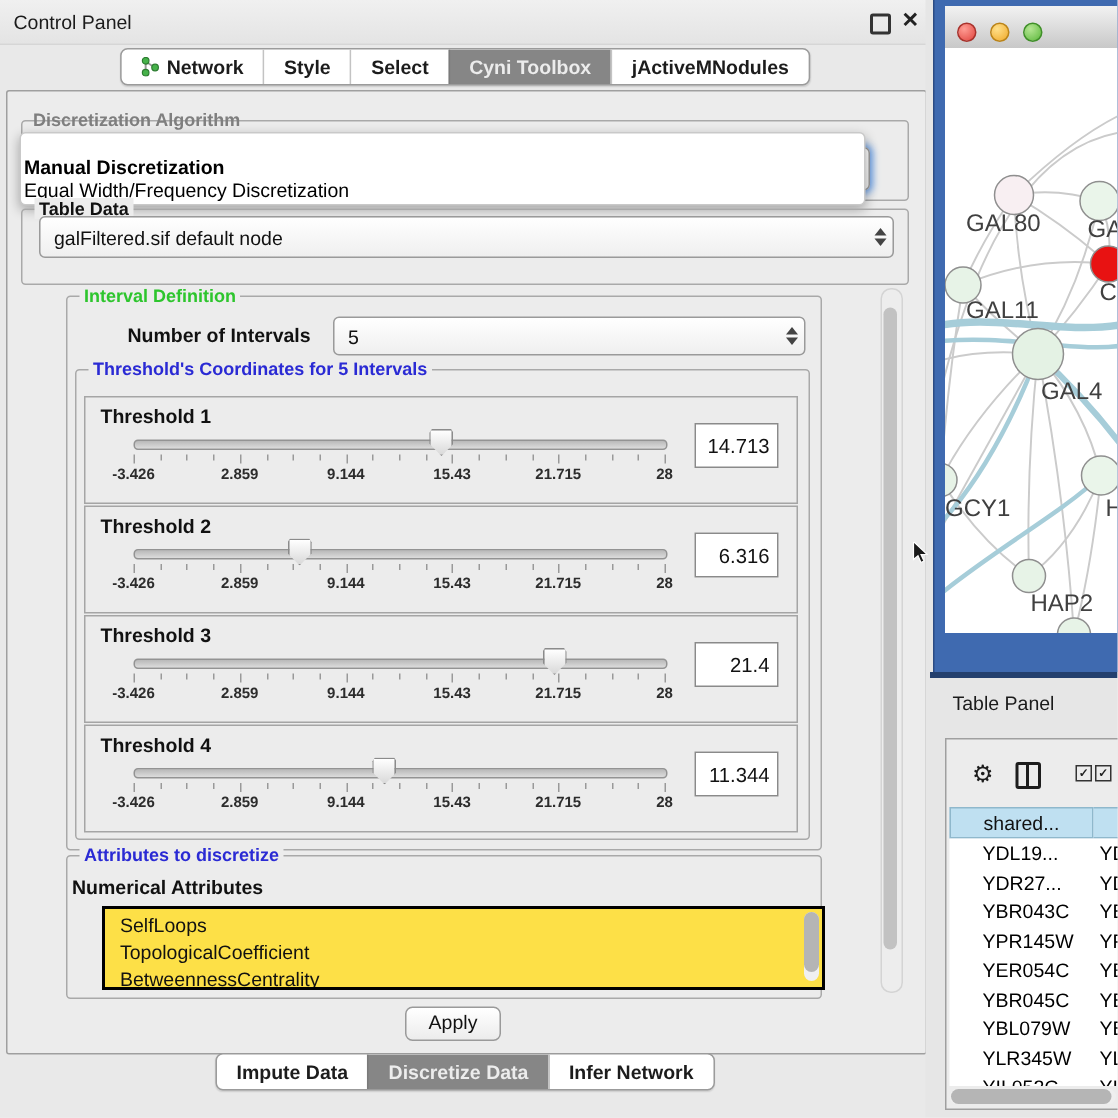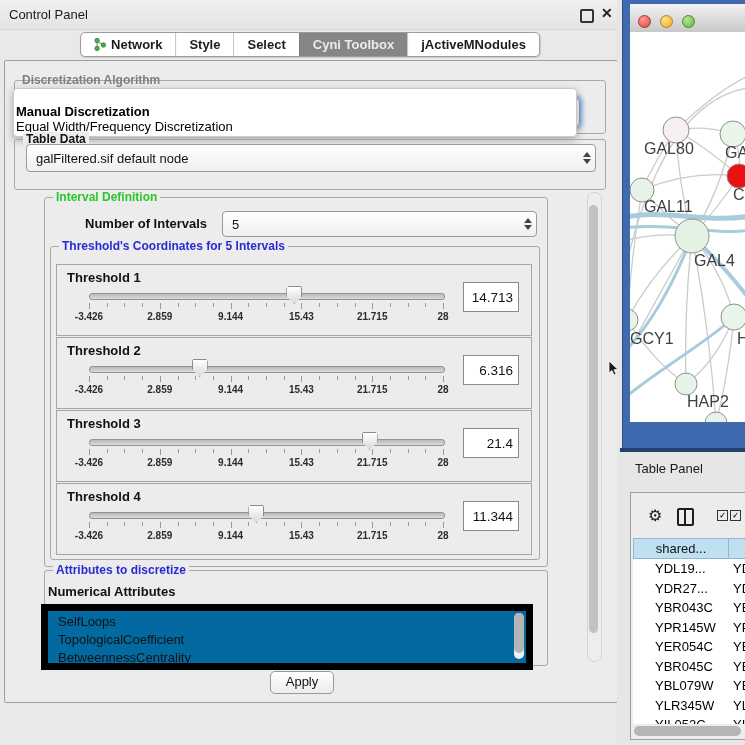--- a/index.html
+++ b/index.html
@@ -52,21 +52,21 @@
              border-radius:3px;background:linear-gradient(#b9b9b9,#dcdcdc);}
   .thr-thumb{position:absolute;top:21px;width:14px;height:16px;
              background:linear-gradient(#ffffff,#d9d9d9);border:1px solid #8b8b8b;
              clip-path:polygon(10% 0,90% 0,100% 14%,100% 55%,50% 100%,0 55%,0 14%);}
   .tick{position:absolute;width:1px;background:#999;}
   .tick-label{position:absolute;top:46px;transform:translateX(-50%);font-size:10px;font-weight:bold;color:#2c2c2c;}
   .thr-value{position:absolute;left:406px;top:17px;width:56px;height:30px;background:#fff;
              border:1px solid #8a8a8a;font-size:13.5px;color:#111;text-align:right;
              line-height:30px;padding-right:5px;box-sizing:border-box;}
   
-  #attr-list{left:41px;top:604px;width:478px;height:52px;background:#0369a1;border:7px solid #000000;overflow:hidden;}
+  #attr-list{left:68px;top:604px;width:478px;height:52px;background:#fde047;border:2px solid #000000;overflow:hidden;}
   .attr-item{position:absolute;left:10px;font-size:13px;color:#111;white-space:nowrap;}
   #attr-scroll{position:absolute;right:2px;top:2px;width:10px;height:46px;background:#f0f0f0;border-radius:5px;}
   #attr-thumb{position:absolute;left:0;top:0;width:10px;height:40px;background:#b5b5b5;border-radius:5px;}
   
   #apply-btn{left:270px;top:671px;width:62px;height:21px;background:linear-gradient(#ffffff,#ececec);
              border:1px solid #9a9a9a;border-radius:5px;font-size:13px;color:#111;
              text-align:center;line-height:20px;}
   
   #main-scrollbar{left:587px;top:192px;width:13px;height:468px;background:#ededed;
                   border:1px solid #d4d4d4;border-radius:7px;}
@@ -334,20 +334,31 @@
         <div class="attr-item" style="top: 21px;">TopologicalCoefficient</div>
         <div class="attr-item" style="top: 39px;">BetweennessCentrality</div>
       </div>
     <div id="attr-scroll">
       <div id="attr-thumb"></div>
     </div>
   </div>
 
   <div class="abs" id="apply-btn">Apply</div>
 
+  <div id="bottom-tabs" class="abs segmented">
+    <div class="segment">
+        <span>Impute Data</span>
+      </div>
+    <div class="segment sel">
+        <span>Discretize Data</span>
+      </div>
+    <div class="segment">
+        <span>Infer Network</span>
+      </div>
+  </div>
 </div>
 
 <div id="right-bg" class="abs"></div>
 
 <div id="net-frame" class="abs"></div>
 <div id="net-titlebar" class="abs">
   <div id="light-red" class="light"></div>
   <div id="light-yellow" class="light"></div>
   <div id="light-green" class="light"></div>
 </div>

